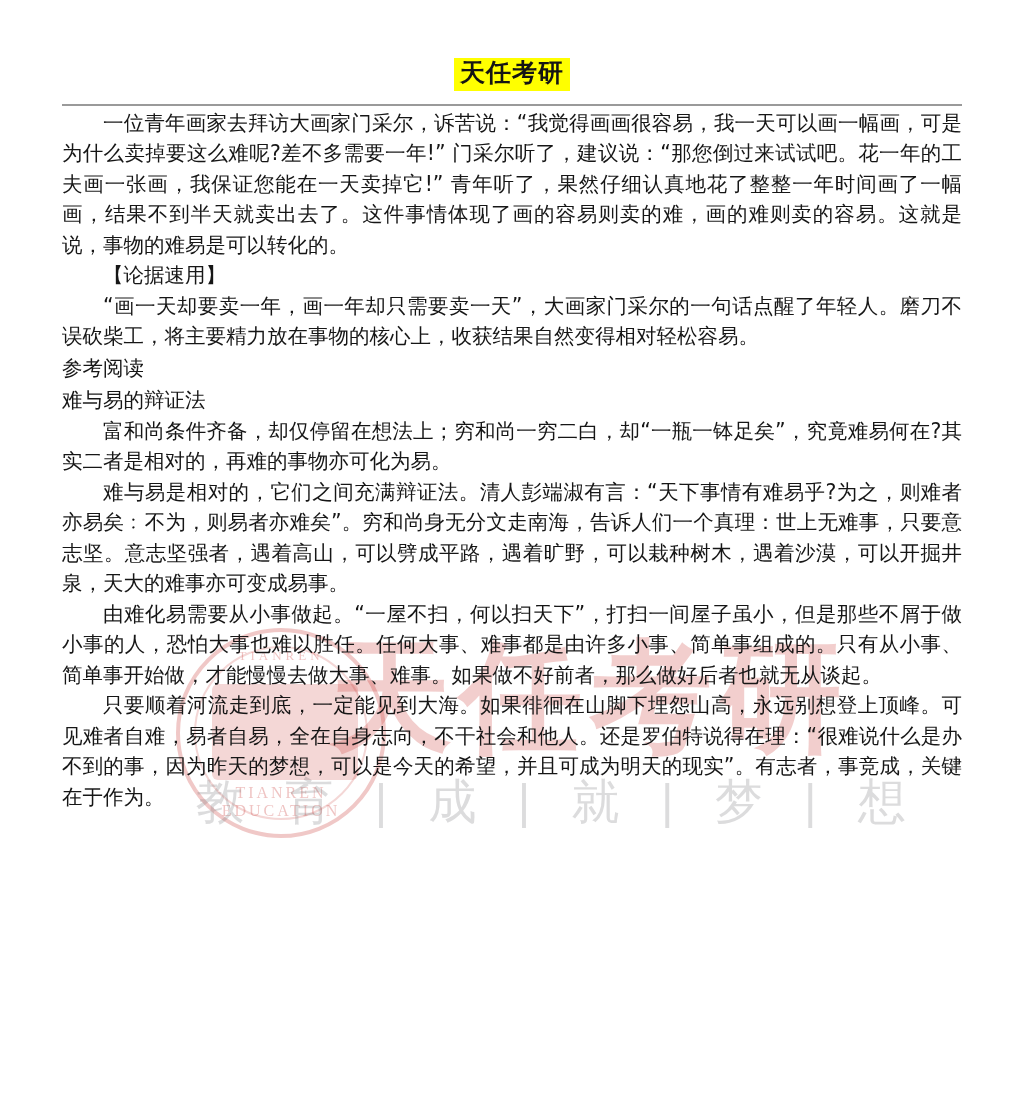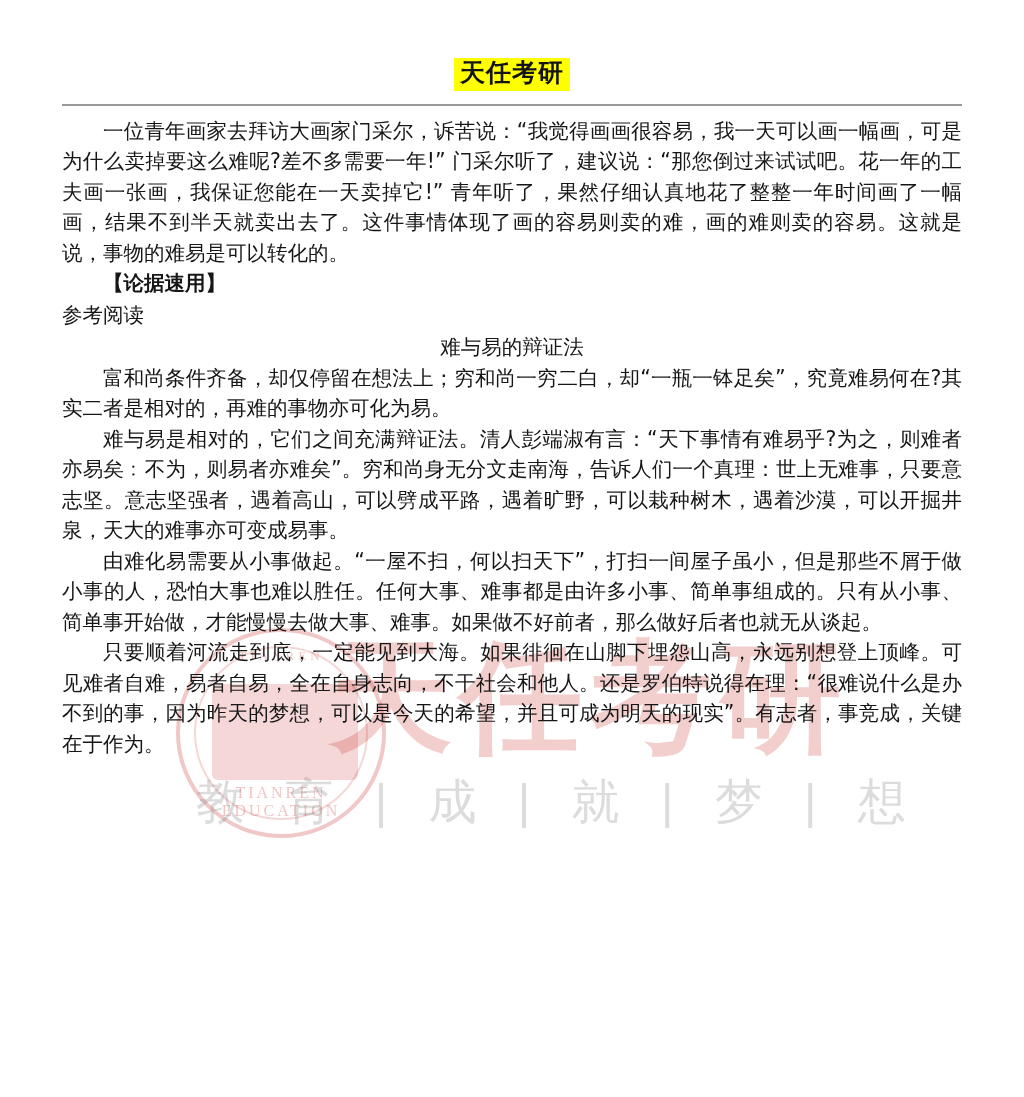--- a/index.html
+++ b/index.html
@@ -147,33 +147,32 @@
     padding: 0;
     font-size: 20.5px;
     line-height: 30.5px;
     text-align: justify;
     text-justify: inter-ideograph;
     text-indent: 2em;
     color: #161616;
     font-family: "DejaVu Sans", sans-serif;
     letter-spacing: 0px;
   }
-  p.para.first { padding-top: 10px; }
+  p.para.first { padding-top: 2px; }
   p.heading-bold {
     text-indent: 0;
     font-weight: normal;
     margin-top: 1px;
   }
   p.bracket-head {
     text-indent: 2em;
-    font-weight: bold;
+    font-weight: normal;
   }
   p.section-title {
     text-indent: 0;
-    text-align: center;
     font-weight: normal;
     margin-top: 2px;
   }
 </style>
 </head>
 <body>
 
 <div class="page">
 
   <div class="watermark-layer">
@@ -193,20 +192,21 @@
     </div>
 
     <div class="rule"></div>
 
     <div class="body-block">
 
       <p class="para first">一位青年画家去拜访大画家门采尔，诉苦说：“我觉得画画很容易，我一天可以画一幅画，可是为什么卖掉要这么难呢?差不多需要一年!” 门采尔听了，建议说：“那您倒过来试试吧。花一年的工夫画一张画，我保证您能在一天卖掉它!” 青年听了，果然仔细认真地花了整整一年时间画了一幅画，结果不到半天就卖出去了。这件事情体现了画的容易则卖的难，画的难则卖的容易。这就是说，事物的难易是可以转化的。</p>
 
       <p class="para bracket-head">【论据速用】</p>
 
+      <p class="para">“画一天却要卖一年，画一年却只需要卖一天”，大画家门采尔的一句话点醒了年轻人。磨刀不误砍柴工，将主要精力放在事物的核心上，收获结果自然变得相对轻松容易。</p>
 
       <p class="para heading-bold">参考阅读</p>
 
       <p class="para section-title">难与易的辩证法</p>
 
       <p class="para">富和尚条件齐备，却仅停留在想法上；穷和尚一穷二白，却“一瓶一钵足矣”，究竟难易何在?其实二者是相对的，再难的事物亦可化为易。</p>
 
       <p class="para">难与易是相对的，它们之间充满辩证法。清人彭端淑有言：“天下事情有难易乎?为之，则难者亦易矣﹕不为，则易者亦难矣”。穷和尚身无分文走南海，告诉人们一个真理：世上无难事，只要意志坚。意志坚强者，遇着高山，可以劈成平路，遇着旷野，可以栽种树木，遇着沙漠，可以开掘井泉，天大的难事亦可变成易事。</p>
 
 

